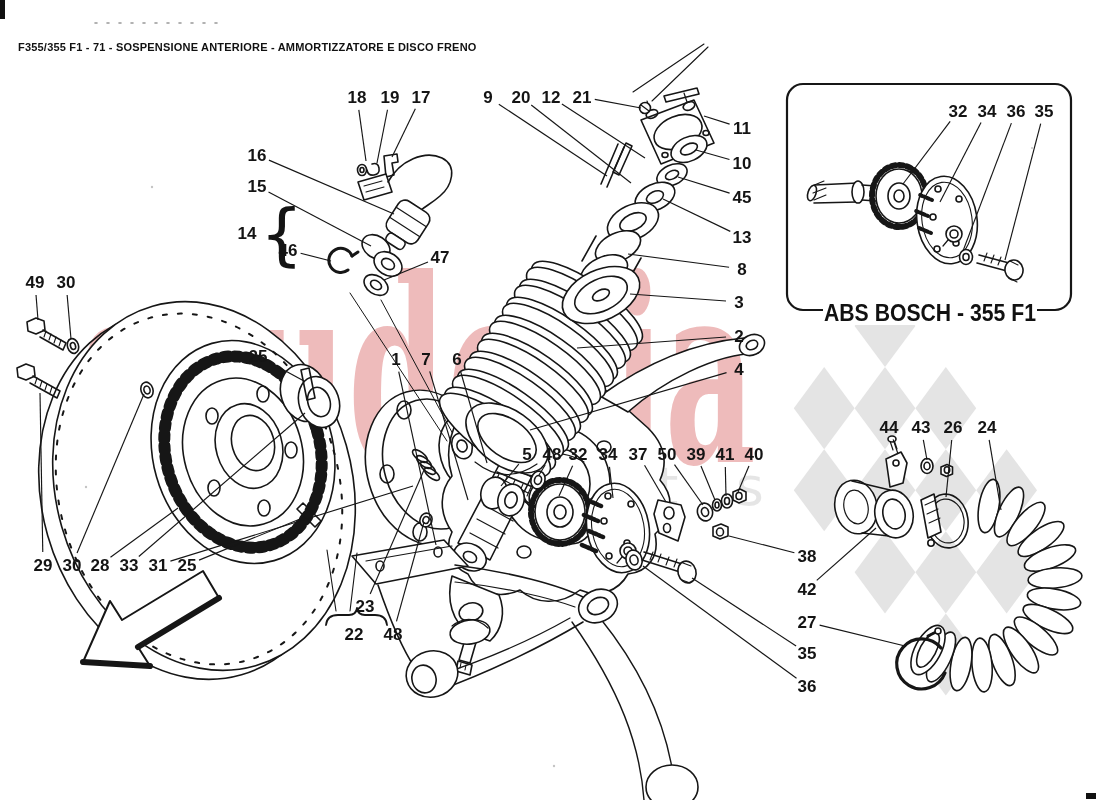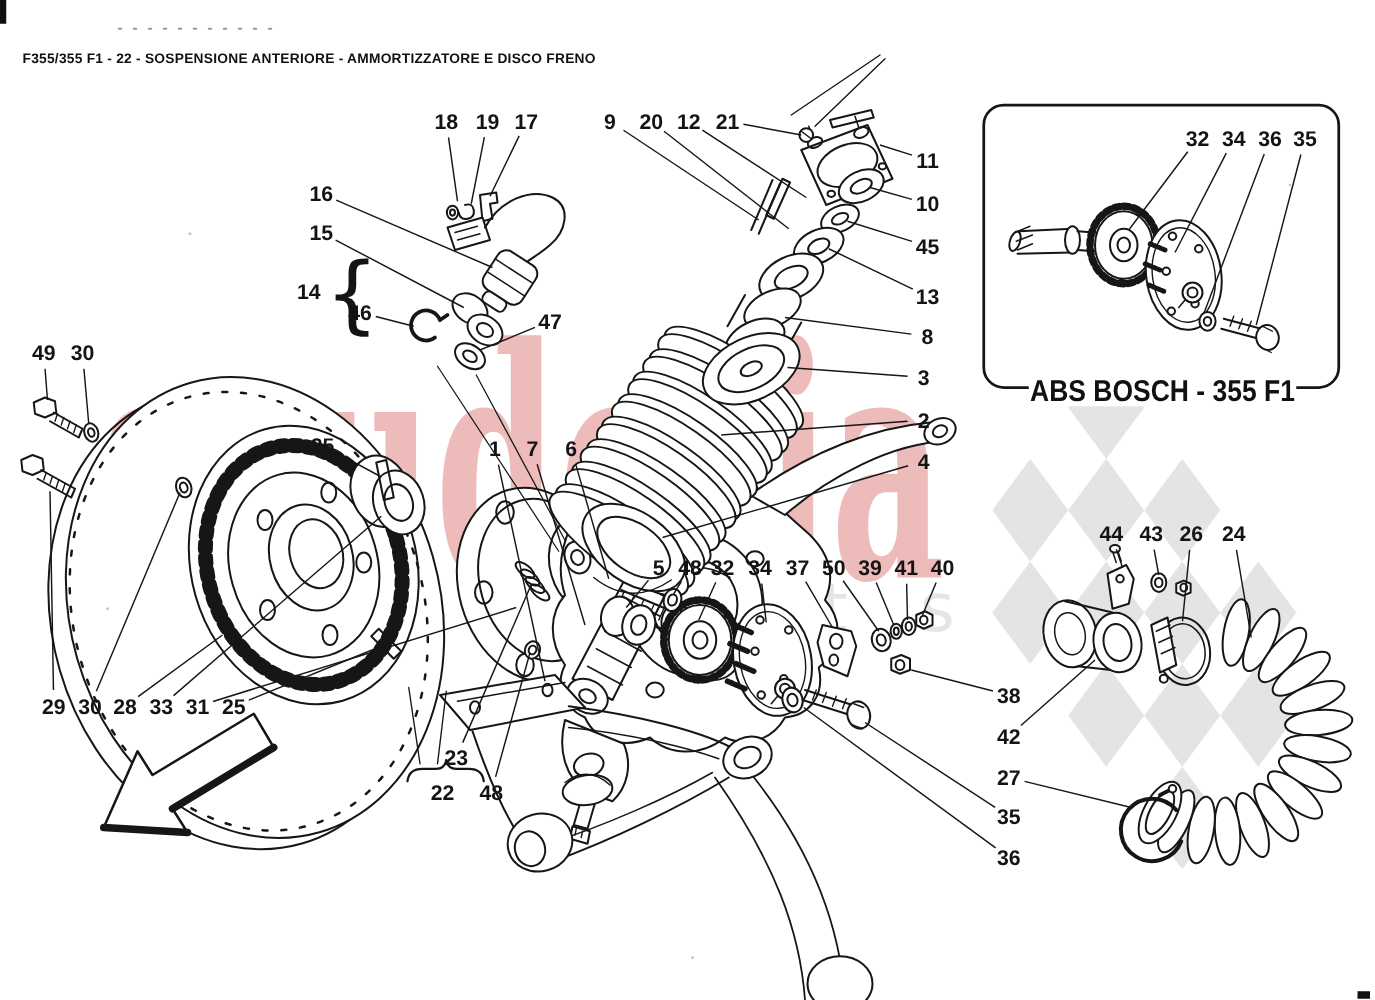--- a/index.html
+++ b/index.html
@@ -10,21 +10,21 @@
   svg{position:absolute;left:0;top:0;}
   .callout{font:700 17px "Liberation Sans",sans-serif;fill:#141414;text-anchor:middle;}
   .abs-label{font:700 24px "Liberation Sans",sans-serif;fill:#111;text-anchor:middle;}
   .brand-wm{font-family:"DejaVu Serif",serif;font-weight:700;}
   .sub-wm{font-family:"DejaVu Sans",sans-serif;font-weight:400;}
 </style>
 </head>
 <body>
 
 <div id="stage">
-  <div id="page-title">F355/355 F1 - 22 - SOSPENSIONE ANTERIORE - AMMORTIZZATORE E DISCO FRENO</div>
+  <div id="page-title">F355/355 F1 - 71 - SOSPENSIONE ANTERIORE - AMMORTIZZATORE E DISCO FRENO</div>
 
   <svg width="1100" height="800" viewBox="0 0 1100 800">
 
     <text class="brand-wm" x="80" y="462" font-size="255" textLength="676" lengthAdjust="spacingAndGlyphs" fill="rgba(208,66,66,0.36)">scuderia</text>
     <text class="sub-wm" x="64" y="505" font-size="54" textLength="700" lengthAdjust="spacing" fill="rgba(0,0,0,0.10)">car parts</text>
     <g id="flag" transform="translate(885,285) scale(1,1.35) rotate(45)" stroke="none">
         <rect x="0" y="0" width="43" height="43" fill="#e4e4e4"></rect>
         <rect x="0" y="86" width="43" height="43" fill="#e4e4e4"></rect>
         <rect x="43" y="43" width="43" height="43" fill="#e4e4e4"></rect>
         <rect x="43" y="129" width="43" height="43" fill="#e4e4e4"></rect>

